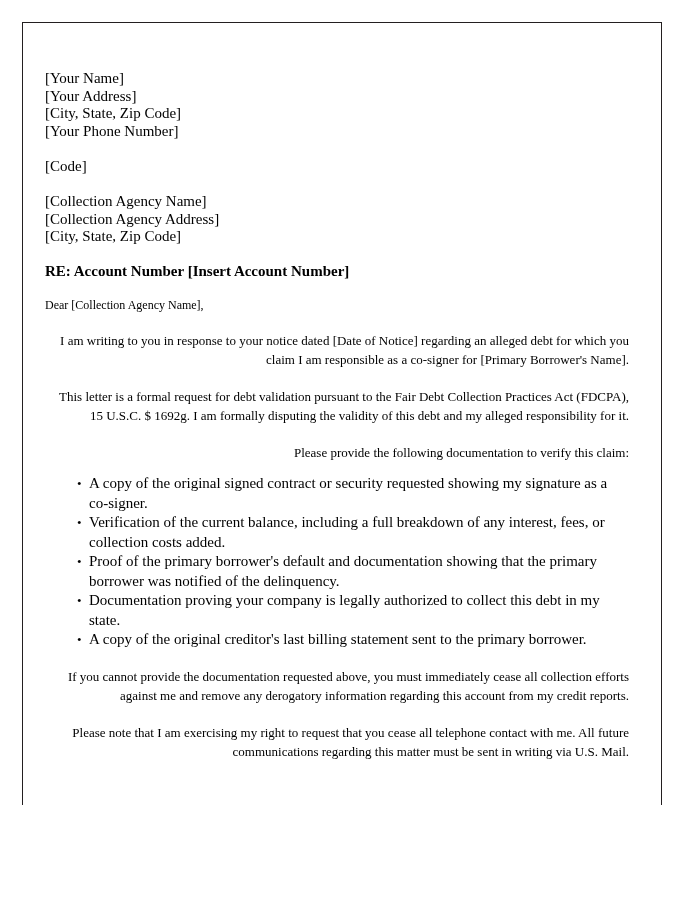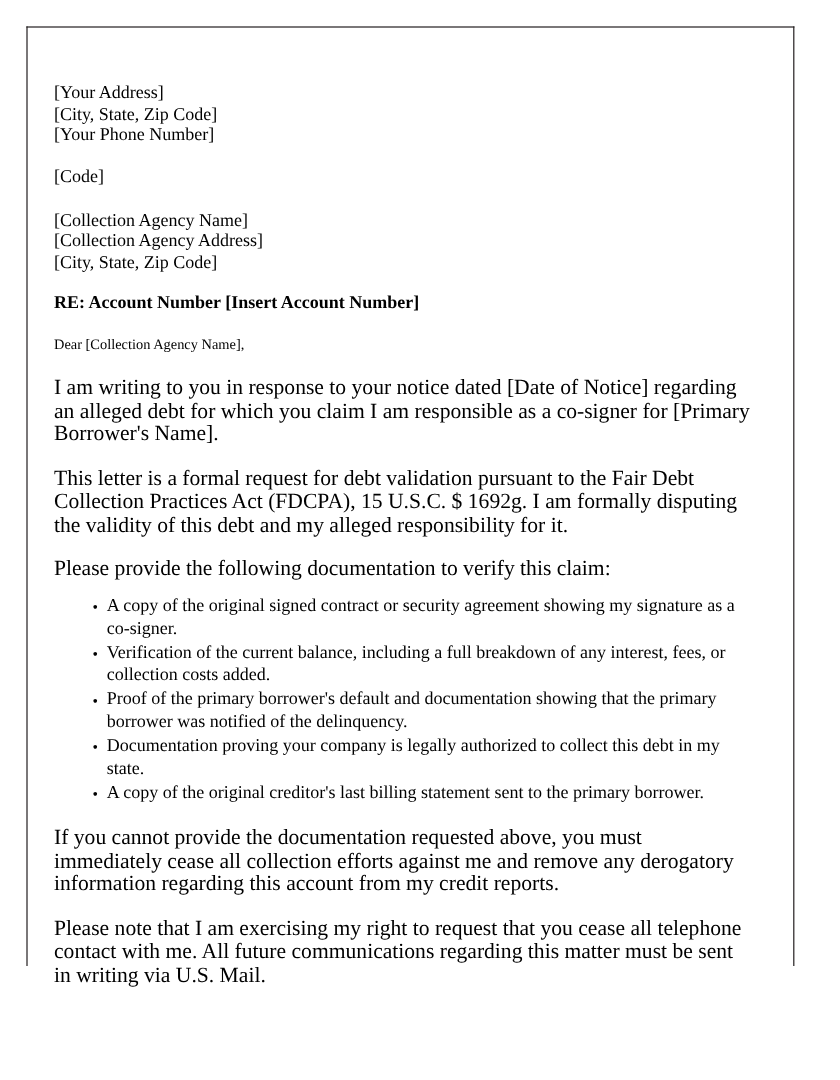--- a/index.html
+++ b/index.html
@@ -48,25 +48,25 @@
     font-weight: bold;
     line-height: 18px;
     margin-top: 16px;
   }
   .salutation {
     font-size: 12px;
     line-height: 18px;
     margin-top: 16px;
   }
   p.body-para {
-    font-size: 18px;
+    font-size: 13px;
     line-height: 19.5px;
     margin: 0;
     margin-top: 17px;
-    text-align: left;
+    text-align: right;
   }
   ul.doc-list {
     margin: 12px 0 0 0;
     padding-left: 32px;
     list-style: none;
   }
   ul.doc-list li {
     font-size: 15px;
     line-height: 19.5px;
     position: relative;
@@ -82,20 +82,21 @@
     line-height: 19.5px;
   }
 </style>
 </head>
 <body>
 
 <div class="page-sheet">
   <div class="content">
 
     <div class="addr-block">
+      <div class="addr-line">[Your Name]</div>
       <div class="addr-line">[Your Address]</div>
       <div class="addr-line">[City, State, Zip Code]</div>
       <div class="addr-line">[Your Phone Number]</div>
       <div class="gap-line"></div>
       <div class="addr-line">[Code]</div>
       <div class="gap-line"></div>
       <div class="addr-line">[Collection Agency Name]</div>
       <div class="addr-line">[Collection Agency Address]</div>
       <div class="addr-line">[City, State, Zip Code]</div>
     </div>
@@ -104,21 +105,21 @@
 
     <div class="salutation">Dear [Collection Agency Name],</div>
 
     <p class="body-para">I am writing to you in response to your notice dated [Date of Notice] regarding an alleged debt for which you claim I am responsible as a co-signer for [Primary Borrower's Name].</p>
 
     <p class="body-para">This letter is a formal request for debt validation pursuant to the Fair Debt Collection Practices Act (FDCPA), 15 U.S.C. $ 1692g. I am formally disputing the validity of this debt and my alleged responsibility for it.</p>
 
     <p class="body-para">Please provide the following documentation to verify this claim:</p>
 
     <ul class="doc-list">
-      <li>A copy of the original signed contract or security agreement showing my signature as a co-signer.</li>
+      <li>A copy of the original signed contract or security requested showing my signature as a co-signer.</li>
       <li>Verification of the current balance, including a full breakdown of any interest, fees, or collection costs added.</li>
       <li>Proof of the primary borrower's default and documentation showing that the primary borrower was notified of the delinquency.</li>
       <li>Documentation proving your company is legally authorized to collect this debt in my state.</li>
       <li>A copy of the original creditor's last billing statement sent to the primary borrower.</li>
     </ul>
 
     <p class="body-para">If you cannot provide the documentation requested above, you must immediately cease all collection efforts against me and remove any derogatory information regarding this account from my credit reports.</p>
 
     <p class="body-para">Please note that I am exercising my right to request that you cease all telephone contact with me. All future communications regarding this matter must be sent in writing via U.S. Mail.</p>
 

